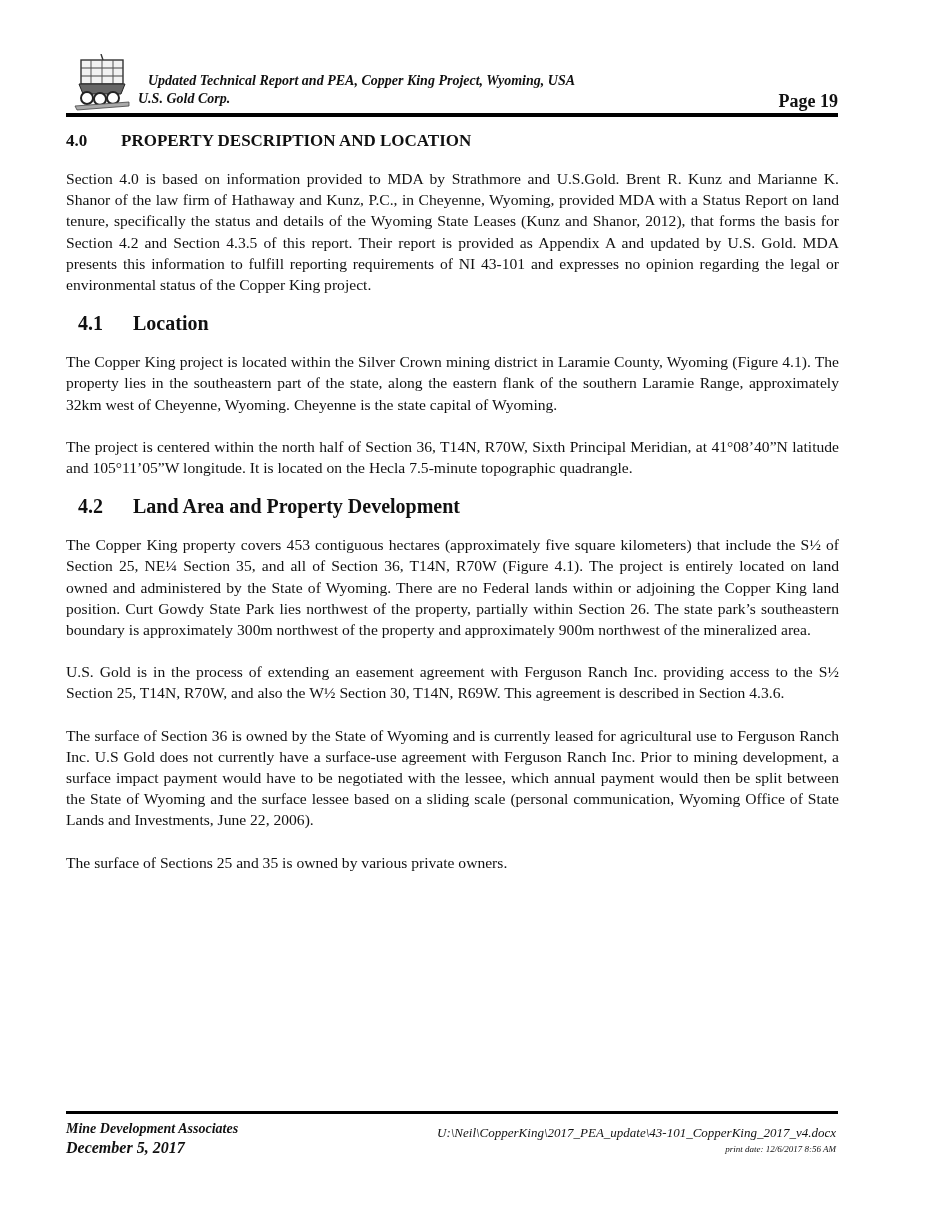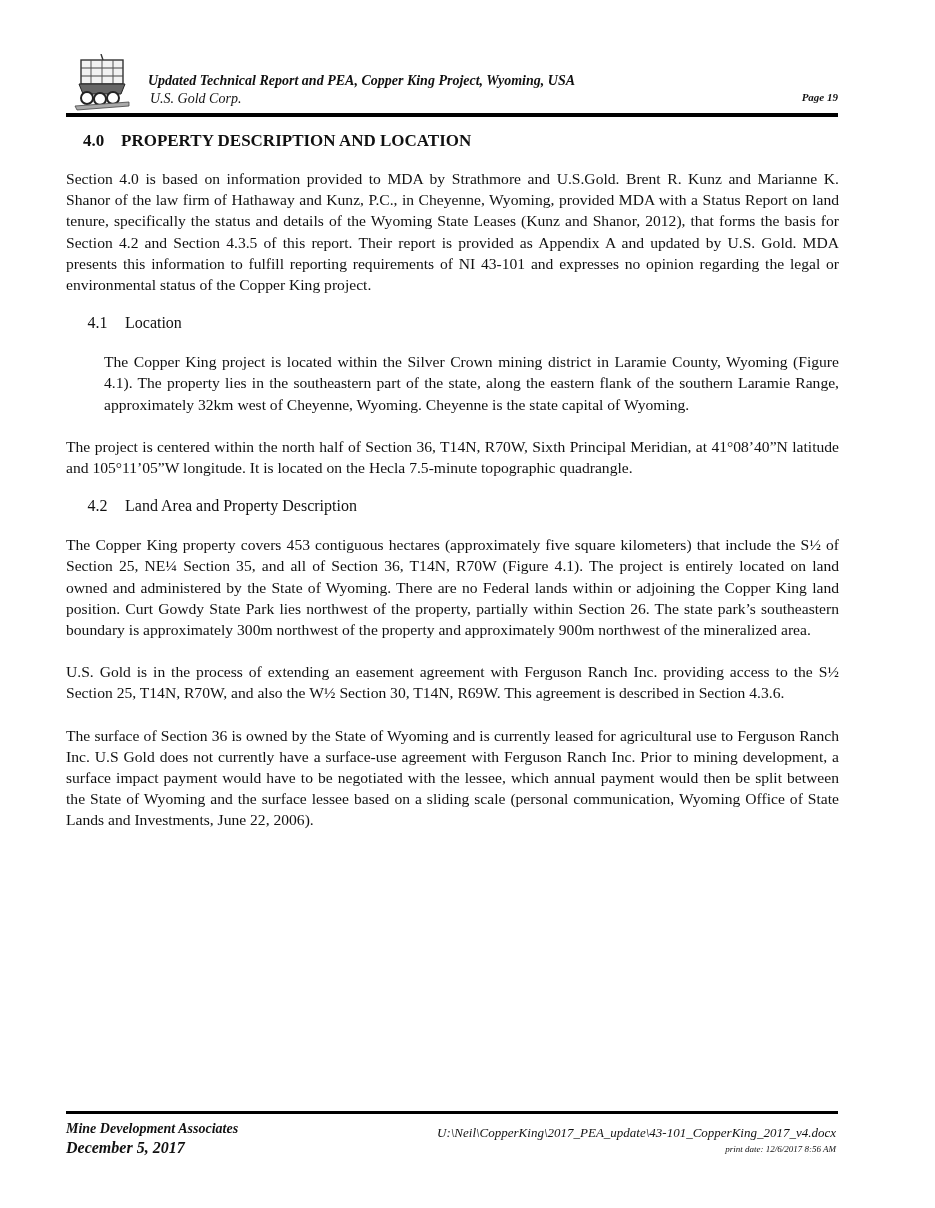--- a/index.html
+++ b/index.html
@@ -2,28 +2,28 @@
 <html><head>
   <meta charset="utf-8">
   <style>
     html, body { margin: 0; padding: 0; background: #ffffff; }
     body { width: 935px; height: 1208px; position: relative; overflow: hidden; color: #111; font-family: "Liberation Serif", "DejaVu Serif", serif; }
     .page { position: absolute; left: 0; top: 0; width: 935px; height: 888px; }
 
     .header { position: absolute; left: 66px; top: 54px; width: 772px; height: 64px; }
     .logo { position: absolute; left: 5px; top: 0px; width: 62px; height: 58px; }
     .hdr-title { position: absolute; left: 82px; top: 19px; font-size: 14px; font-style: italic; font-weight: bold; white-space: nowrap; }
-    .hdr-sub { position: absolute; left: 84px; top: 37px; font-size: 14px; font-style: italic; font-weight: normal; white-space: nowrap; }
-    .hdr-page { position: absolute; right: 0px; top: 37px; font-size: 11px; font-style: italic; font-weight: bold; white-space: nowrap; }
+    .hdr-sub { position: absolute; left: 72px; top: 37px; font-size: 14px; font-style: italic; font-weight: bold; white-space: nowrap; }
+    .hdr-page { position: absolute; right: 0px; top: 37px; font-size: 18px; font-weight: bold; white-space: nowrap; }
     .hdr-rule { position: absolute; left: 0; top: 59px; width: 772px; height: 4px; background: #000; }
 
     .content { position: absolute; left: 66px; top: 128px; width: 773px; }
     h1.sec { margin: 0; font-size: 17px; font-weight: bold; height: 22px; line-height: 22px; }
-    h2.sub { margin: 4px; font-size: 16px; font-weight: normal; height: 22px; line-height: 22px; }
-    .num { display: inline-block; width: 55px; text-align: center; }
+    h2.sub { margin: 12px; font-size: 20px; font-weight: bold; height: 22px; line-height: 22px; }
+    .num { display: inline-block; width: 55px; }
     p.body { margin: 0; font-size: 15.6px; line-height: 21.2px; text-align: justify; }
 
     .footer { position: absolute; left: 66px; top: 1111px; width: 772px; height: 50px; text-align: right; }
     .ftr-rule { position: absolute; left: 0; top: 0; width: 772px; height: 3px; background: #000; }
     .ftr-org { position: absolute; left: 0; top: 10px; font-size: 14px; font-style: italic; font-weight: bold; white-space: nowrap; }
     .ftr-date { position: absolute; left: 0; top: 28px; font-size: 16px; font-style: italic; font-weight: bold; white-space: nowrap; }
     .ftr-path { position: absolute; right: 2px; top: 14px; font-size: 13px; font-style: italic; white-space: nowrap; }
     .ftr-print { position: absolute; right: 2px; top: 33px; font-size: 9px; font-style: italic; white-space: nowrap; }
   </style>
 </head>
@@ -56,29 +56,30 @@
 
   <div class="content">
 
     <div style="margin-top:2px;">
       <h1 class="sec"><span class="num">4.0</span><span>PROPERTY DESCRIPTION AND LOCATION</span></h1>
       <p class="body" style="margin-top:16px;">Section 4.0 is based on information provided to MDA by Strathmore and U.S.Gold.  Brent R. Kunz and Marianne K. Shanor of the law firm of Hathaway and Kunz, P.C., in Cheyenne, Wyoming, provided MDA with a Status Report on land tenure, specifically the status and details of the Wyoming State Leases (Kunz and Shanor, 2012), that forms the basis for Section 4.2 and Section 4.3.5 of this report.  Their report is provided as Appendix A and updated by U.S. Gold.  MDA presents this information to fulfill reporting requirements of NI 43-101 and expresses no opinion regarding the legal or environmental status of the Copper King project.</p>
     </div>
 
     <div style="margin-top:17px;">
       <h2 class="sub"><span class="num">4.1</span><span>Location</span></h2>
-      <p class="body" style="margin-top:17px;margin-left:38px;">The Copper King project is located within the Silver Crown mining district in Laramie County, Wyoming (Figure 4.1).  The property lies in the southeastern part of the state, along the eastern flank of the southern Laramie Range, approximately 32km west of Cheyenne, Wyoming.  Cheyenne is the state capital of Wyoming.</p>
+      <p class="body" style="margin-top:17px;">The Copper King project is located within the Silver Crown mining district in Laramie County, Wyoming (Figure 4.1).  The property lies in the southeastern part of the state, along the eastern flank of the southern Laramie Range, approximately 32km west of Cheyenne, Wyoming.  Cheyenne is the state capital of Wyoming.</p>
       <p class="body" style="margin-top:21px;">The project is centered within the north half of Section 36, T14N, R70W, Sixth Principal Meridian, at 41°08’40”N latitude and 105°11’05”W longitude.  It is located on the Hecla 7.5-minute topographic quadrangle.</p>
     </div>
 
     <div style="margin-top:17px;">
-      <h2 class="sub"><span class="num">4.2</span><span>Land Area and Property Description</span></h2>
+      <h2 class="sub"><span class="num">4.2</span><span>Land Area and Property Development</span></h2>
       <p class="body" style="margin-top:17px;">The Copper King property covers 453 contiguous hectares (approximately five square kilometers) that include the S½ of Section 25, NE¼ Section 35, and all of Section 36, T14N, R70W (Figure 4.1).  The project is entirely located on land owned and administered by the State of Wyoming.  There are no Federal lands within or adjoining the Copper King land position.  Curt Gowdy State Park lies northwest of the property, partially within Section 26.  The state park’s southeastern boundary is approximately 300m northwest of the property and approximately 900m northwest of the mineralized area.</p>
       <p class="body" style="margin-top:21px;">U.S. Gold is in the process of extending an easement agreement with Ferguson Ranch Inc. providing access to the S½ Section 25, T14N, R70W, and also the W½ Section 30, T14N, R69W.  This agreement is described in Section 4.3.6.</p>
       <p class="body" style="margin-top:21px;">The surface of Section 36 is owned by the State of Wyoming and is currently leased for agricultural use to Ferguson Ranch Inc. U.S Gold does not currently have a surface-use agreement with Ferguson Ranch Inc.  Prior to mining development, a surface impact payment would have to be negotiated with the lessee, which annual payment would then be split between the State of Wyoming and the surface lessee based on a sliding scale (personal communication, Wyoming Office of State Lands and Investments, June 22, 2006).</p>
+      <p class="body" style="margin-top:21px;">The surface of Sections 25 and 35 is owned by various private owners.</p>
     </div>
 
   </div>
 
   <div class="footer">
     <div class="ftr-rule"></div>
     <div class="ftr-org">Mine Development Associates</div>
     <div class="ftr-date">December 5, 2017</div>
     <div class="ftr-path">U:\Neil\CopperKing\2017_PEA_update\43-101_CopperKing_2017_v4.docx</div>
     <div class="ftr-print">print date: 12/6/2017 8:56 AM</div>

